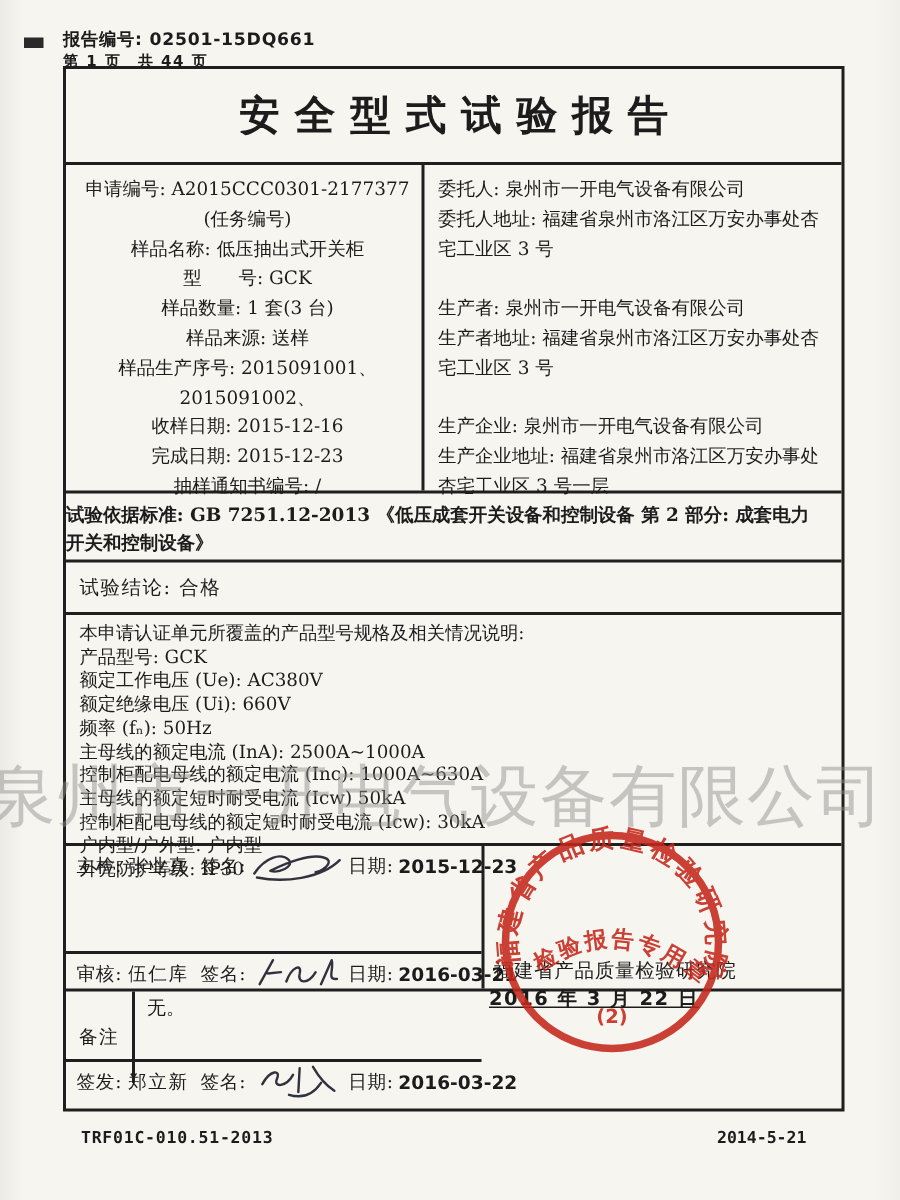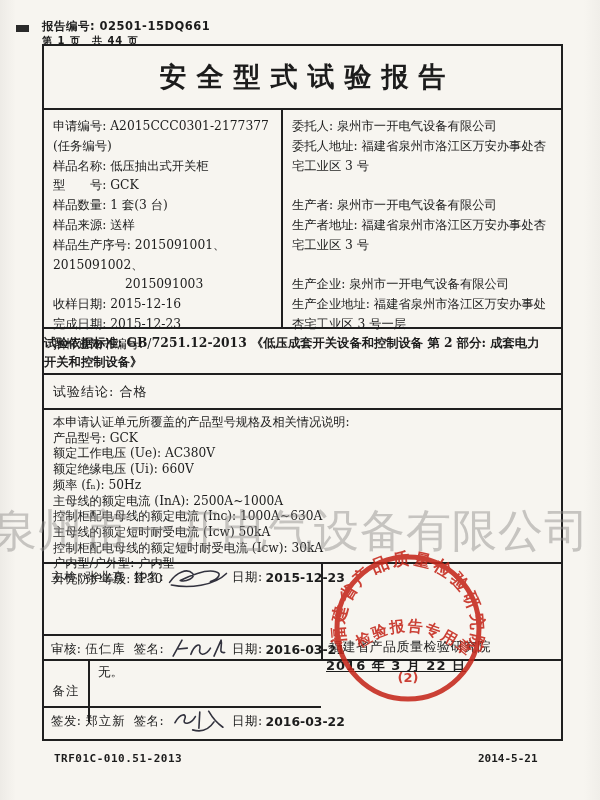--- a/index.html
+++ b/index.html
@@ -18,21 +18,21 @@
   .hdr { position:absolute; left:42px; top:19px; width:521px; display:flex; justify-content:space-between; align-items:baseline;flex-direction:column; }
   .hdr .rno { font-family:"DejaVu Sans","Liberation Sans",sans-serif; font-weight:700; font-size:11.5px; letter-spacing:.5px; }
   .hdr .pinfo { font-family:"DejaVu Sans","Liberation Sans",sans-serif; font-weight:700; font-size:10px; letter-spacing:1px; }
 
   .tbl { position:absolute; left:42px; top:44px; width:521px; height:697px; border:2px solid #1f1f1f; background:transparent; }
 
   .row-title { height:64px; border-bottom:2px solid #1f1f1f; display:flex; align-items:center; justify-content:center; }
   .row-title h1 { font-size:27px; font-weight:700; letter-spacing:10px; text-indent:10px; }
 
   .row-info { height:219px; border-bottom:2px solid #1f1f1f; display:flex; font-size:12.3px; }
-  .info-l { width:239px; border-right:2px solid #1f1f1f; padding:7px 4px 0 9px; line-height:19.8px; }
+  .info-l { width:239px; border-right:2px solid #1f1f1f; padding:7px 4px 0 9px; line-height:19.8px;text-align:center; }
   .info-r { flex:1; padding:7px 6px 0 9px; line-height:19.8px; }
   .cont-indent { padding-left:72px; }
   .spacer { height:19.8px; }
 
   .row-std { height:46px; border-bottom:2px solid #1f1f1f; padding:5px 10px 0 0; font-size:12.3px; line-height:18.5px;font-weight:bold; }
   .row-concl { height:35px; border-bottom:2px solid #1f1f1f; padding:0 9px; font-size:13px; display:flex; align-items:center; letter-spacing:1px; }
   .row-specs { height:154px; border-bottom:2px solid #1f1f1f; padding:5px 10px 0 9px; font-size:12.2px; line-height:15.7px; }
 
   .row-sign { height:97px; border-bottom:2px solid #1f1f1f; display:flex; }
   .sign-left { width:279px; border-right:2px solid #1f1f1f; display:flex; flex-direction:column;gap:44px; }
@@ -85,21 +85,20 @@
 
     <div class="row-info">
       <div class="info-l">
         <div>申请编号: A2015CCC0301-2177377</div>
         <div>(任务编号)</div>
         <div>样品名称: 低压抽出式开关柜</div>
         <div>型　　号: GCK</div>
         <div>样品数量: 1 套(3 台)</div>
         <div>样品来源: 送样</div>
         <div>样品生产序号: 2015091001、2015091002、</div>
-        <div class="cont-indent">2015091003</div>
         <div>收样日期: 2015-12-16</div>
         <div>完成日期: 2015-12-23</div>
         <div>抽样通知书编号: /</div>
       </div>
       <div class="info-r">
         <div>委托人: 泉州市一开电气设备有限公司</div>
         <div>委托人地址: 福建省泉州市洛江区万安办事处杏</div>
         <div>宅工业区 3 号</div>
         <div class="spacer"></div>
         <div>生产者: 泉州市一开电气设备有限公司</div>

